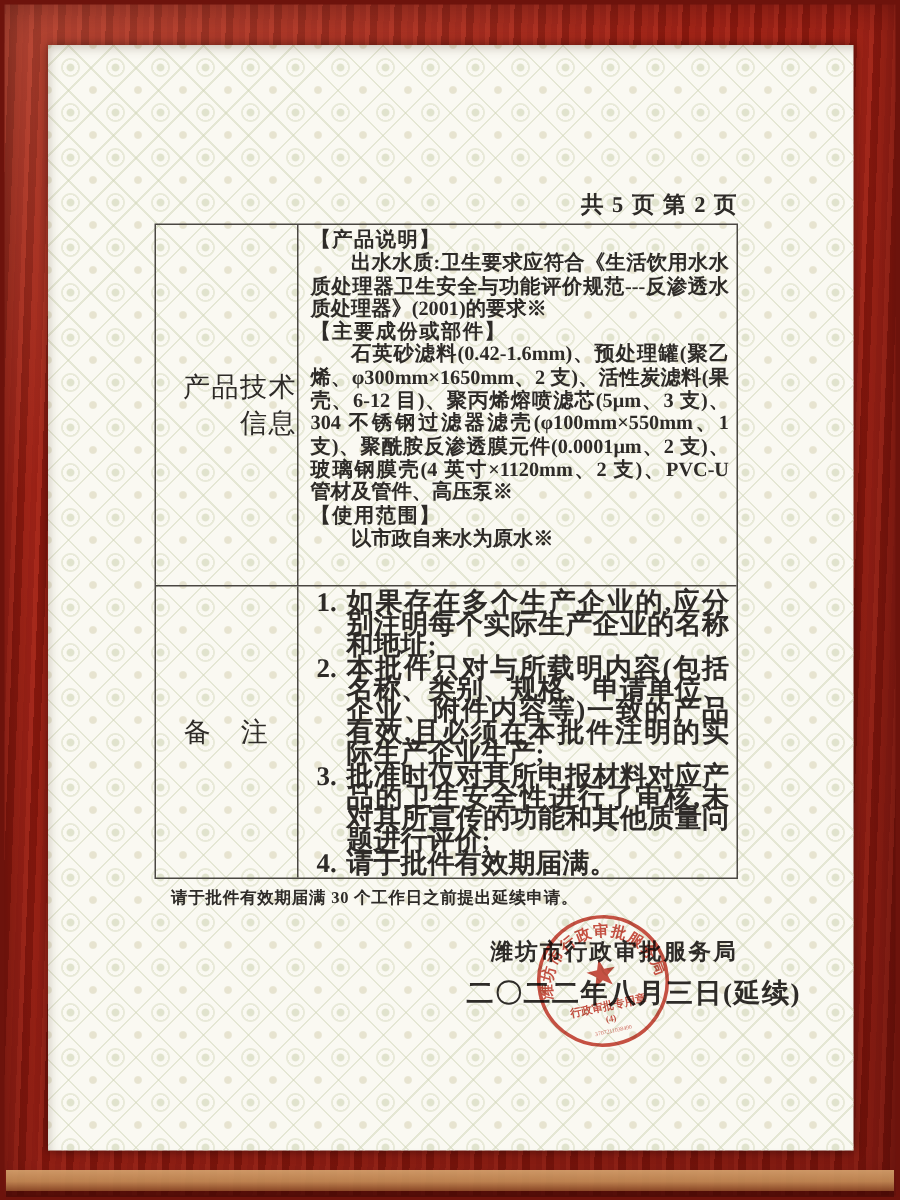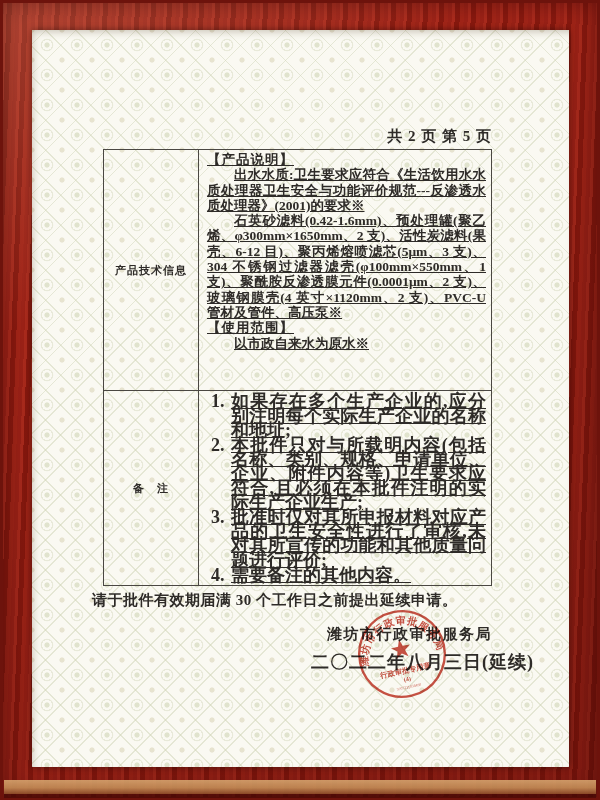--- a/index.html
+++ b/index.html
@@ -49,39 +49,38 @@
     position:absolute;left:71px;top:119px;width:389px;height:437px;
     border:1px solid #4a4742;box-sizing:border-box;
     display:flex;flex-direction:column;
   }
   .trow{display:flex;box-sizing:border-box;}
   .trow-tech{height:307px;border-bottom:1px solid #4a4742;}
   .trow-remarks{flex:1;}
   .cell-label{
     width:95px;flex:none;border-right:1px solid #4a4742;box-sizing:border-box;
     display:flex;align-items:center;justify-content:center;
-    font-size:11px;font-weight:bold;text-align:left;letter-spacing:1px;
+    font-size:18px;font-weight:normal;text-align:right;letter-spacing:1px;
   }
   .cell-content{
     flex:1;padding:2px 5px 2px 8px;overflow:hidden;
     font-size:13.5px;line-height:15.3px;font-weight:600;
     text-align:justify;
-    text-decoration:underline;
   }
   .sec-h{font-weight:bold;letter-spacing:1px;}
   .cell-content p{margin:0;text-indent:2em;}
   .remarks-list{
     margin:1px 0 0 0;padding:0 0 0 22px;
     font-size:18px;line-height:14.2px;font-weight:600;
   }
   .remarks-list li{margin:0 0 1px 0;padding-left:2px;text-align:justify;}
   
   .renewal-note{
-    position:absolute;left:60px;top:561px;
-    font-size:15px;font-weight:bold;letter-spacing:0.5px;
+    position:absolute;left:82px;top:561px;
+    font-size:11px;font-weight:bold;letter-spacing:0.5px;
   }
   .agency-line{
     position:absolute;left:295px;top:595px;
     font-size:15px;font-weight:bold;letter-spacing:1.5px;
   }
   .date-line{
     position:absolute;left:279px;top:620px;
     font-size:18px;font-weight:bold;letter-spacing:1px;
   }
   
@@ -93,42 +92,43 @@
   .seal svg{display:block;width:100%;height:100%;}
 </style>
 </head>
 <body>
 
 <div class="frame">
   <div class="frame-bottom-strip"></div>
 
   <div class="paper">
 
-    <div class="page-info">共 2 页  第 5 页</div>
+    <div class="page-info">共 5 页  第 2 页</div>
 
     <div class="cert-table">
       <div class="trow trow-tech">
         <div class="cell-label">产品技术信息</div>
         <div class="cell-content">
           <div class="sec-h">【产品说明】</div>
           <p>出水水质:卫生要求应符合《生活饮用水水质处理器卫生安全与功能评价规范---反渗透水质处理器》(2001)的要求※</p>
+          <div class="sec-h">【主要成份或部件】</div>
           <p>石英砂滤料(0.42-1.6mm)、预处理罐(聚乙烯、φ300mm×1650mm、2 支)、活性炭滤料(果壳、6-12 目)、聚丙烯熔喷滤芯(5μm、3 支)、304 不锈钢过滤器滤壳(φ100mm×550mm、1 支)、聚酰胺反渗透膜元件(0.0001μm、2 支)、玻璃钢膜壳(4 英寸×1120mm、2 支)、PVC-U 管材及管件、高压泵※</p>
           <div class="sec-h">【使用范围】</div>
           <p>以市政自来水为原水※</p>
 
         </div>
       </div>
       <div class="trow trow-remarks">
         <div class="cell-label">备　注</div>
         <div class="cell-content">
           <ol class="remarks-list">
             <li>如果存在多个生产企业的,应分别注明每个实际生产企业的名称和地址;</li>
-            <li>本批件只对与所载明内容(包括名称、类别、规格、申请单位、企业、附件内容等)卫生要求应符合,且必须在本批件注明的实际生产企业生产;</li>
+            <li>本批件只对与所载明内容(包括名称、类别、规格、申请单位、企业、附件内容等)一致的产品有效,且必须在本批件注明的实际生产企业生产;</li>
             <li>批准时仅对其所申报材料对应产品的卫生安全性进行了审核,未对其所宣传的功能和其他质量问题进行评价;</li>
-            <li>需要备注的其他内容。</li>
+            <li>请于批件有效期届满。</li>
           </ol>
         </div>
       </div>
     </div>
 
     <div class="renewal-note">请于批件有效期届满 30 个工作日之前提出延续申请。</div>
     <div class="agency-line">潍坊市行政审批服务局</div>
     <div class="date-line">二〇二二年八月三日(延续)</div>
 
     <div class="seal">

